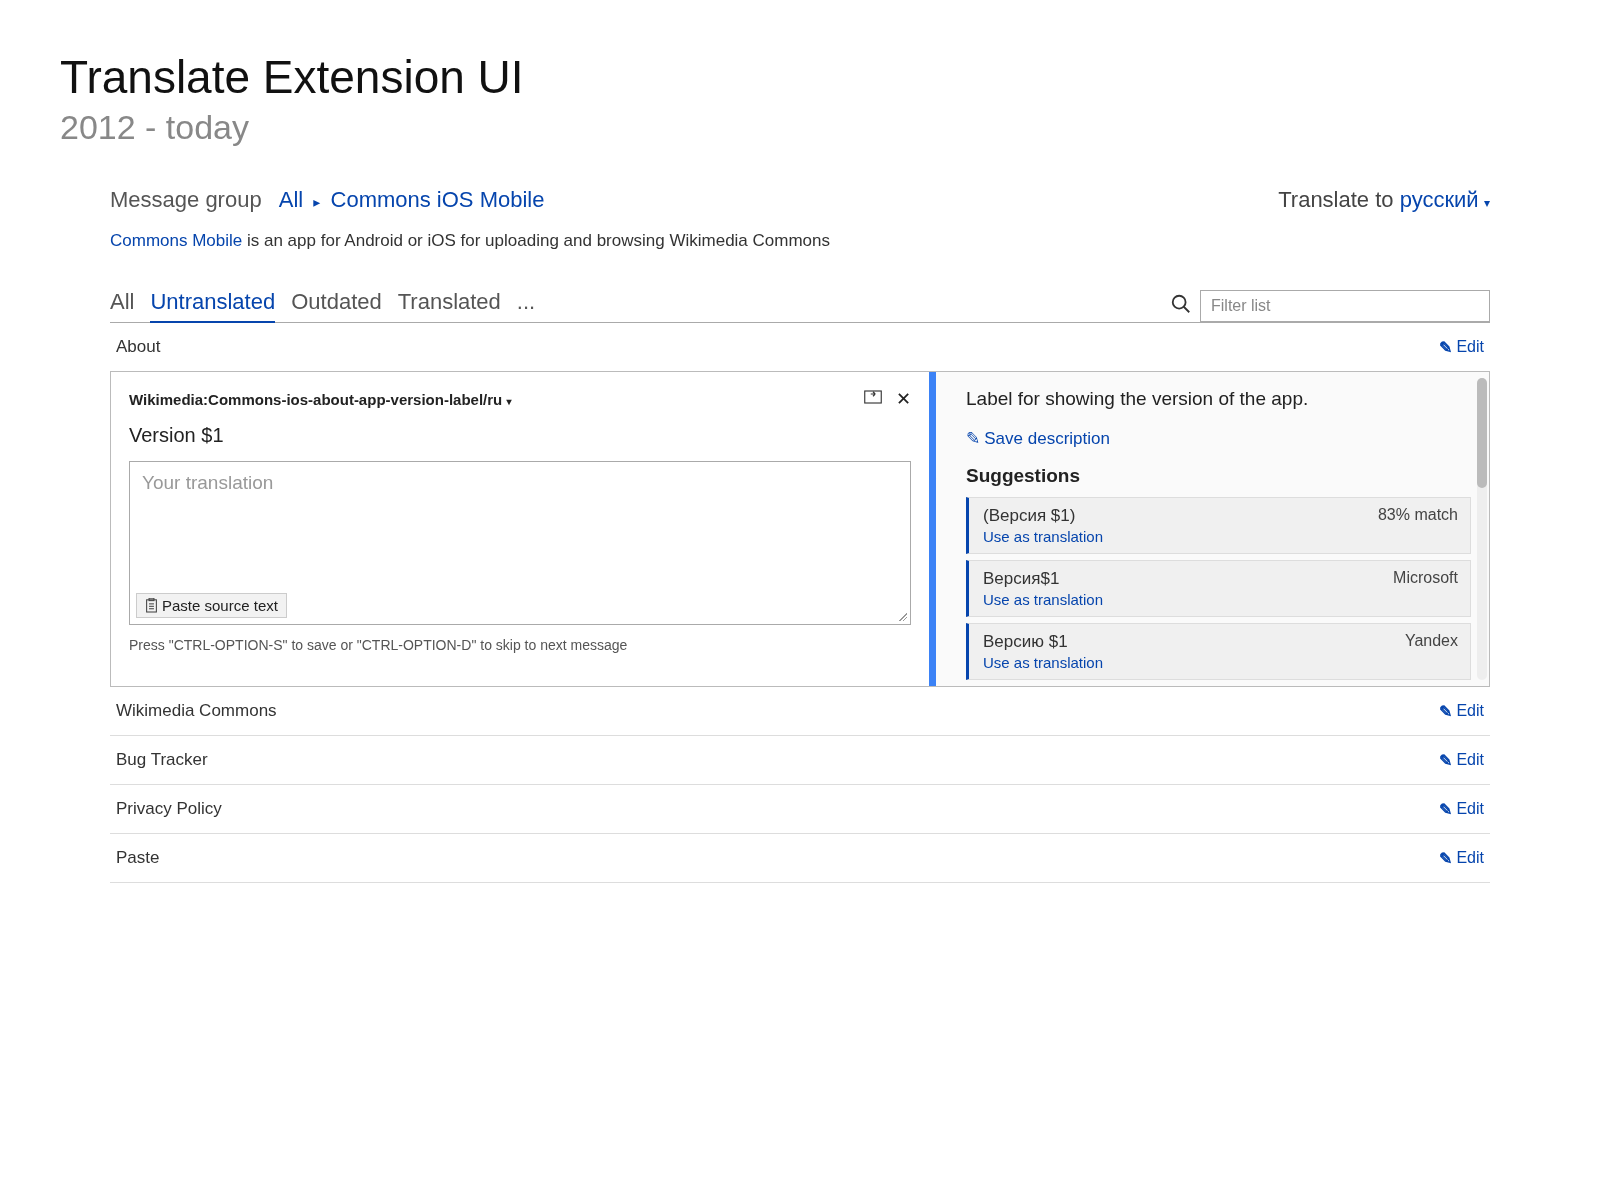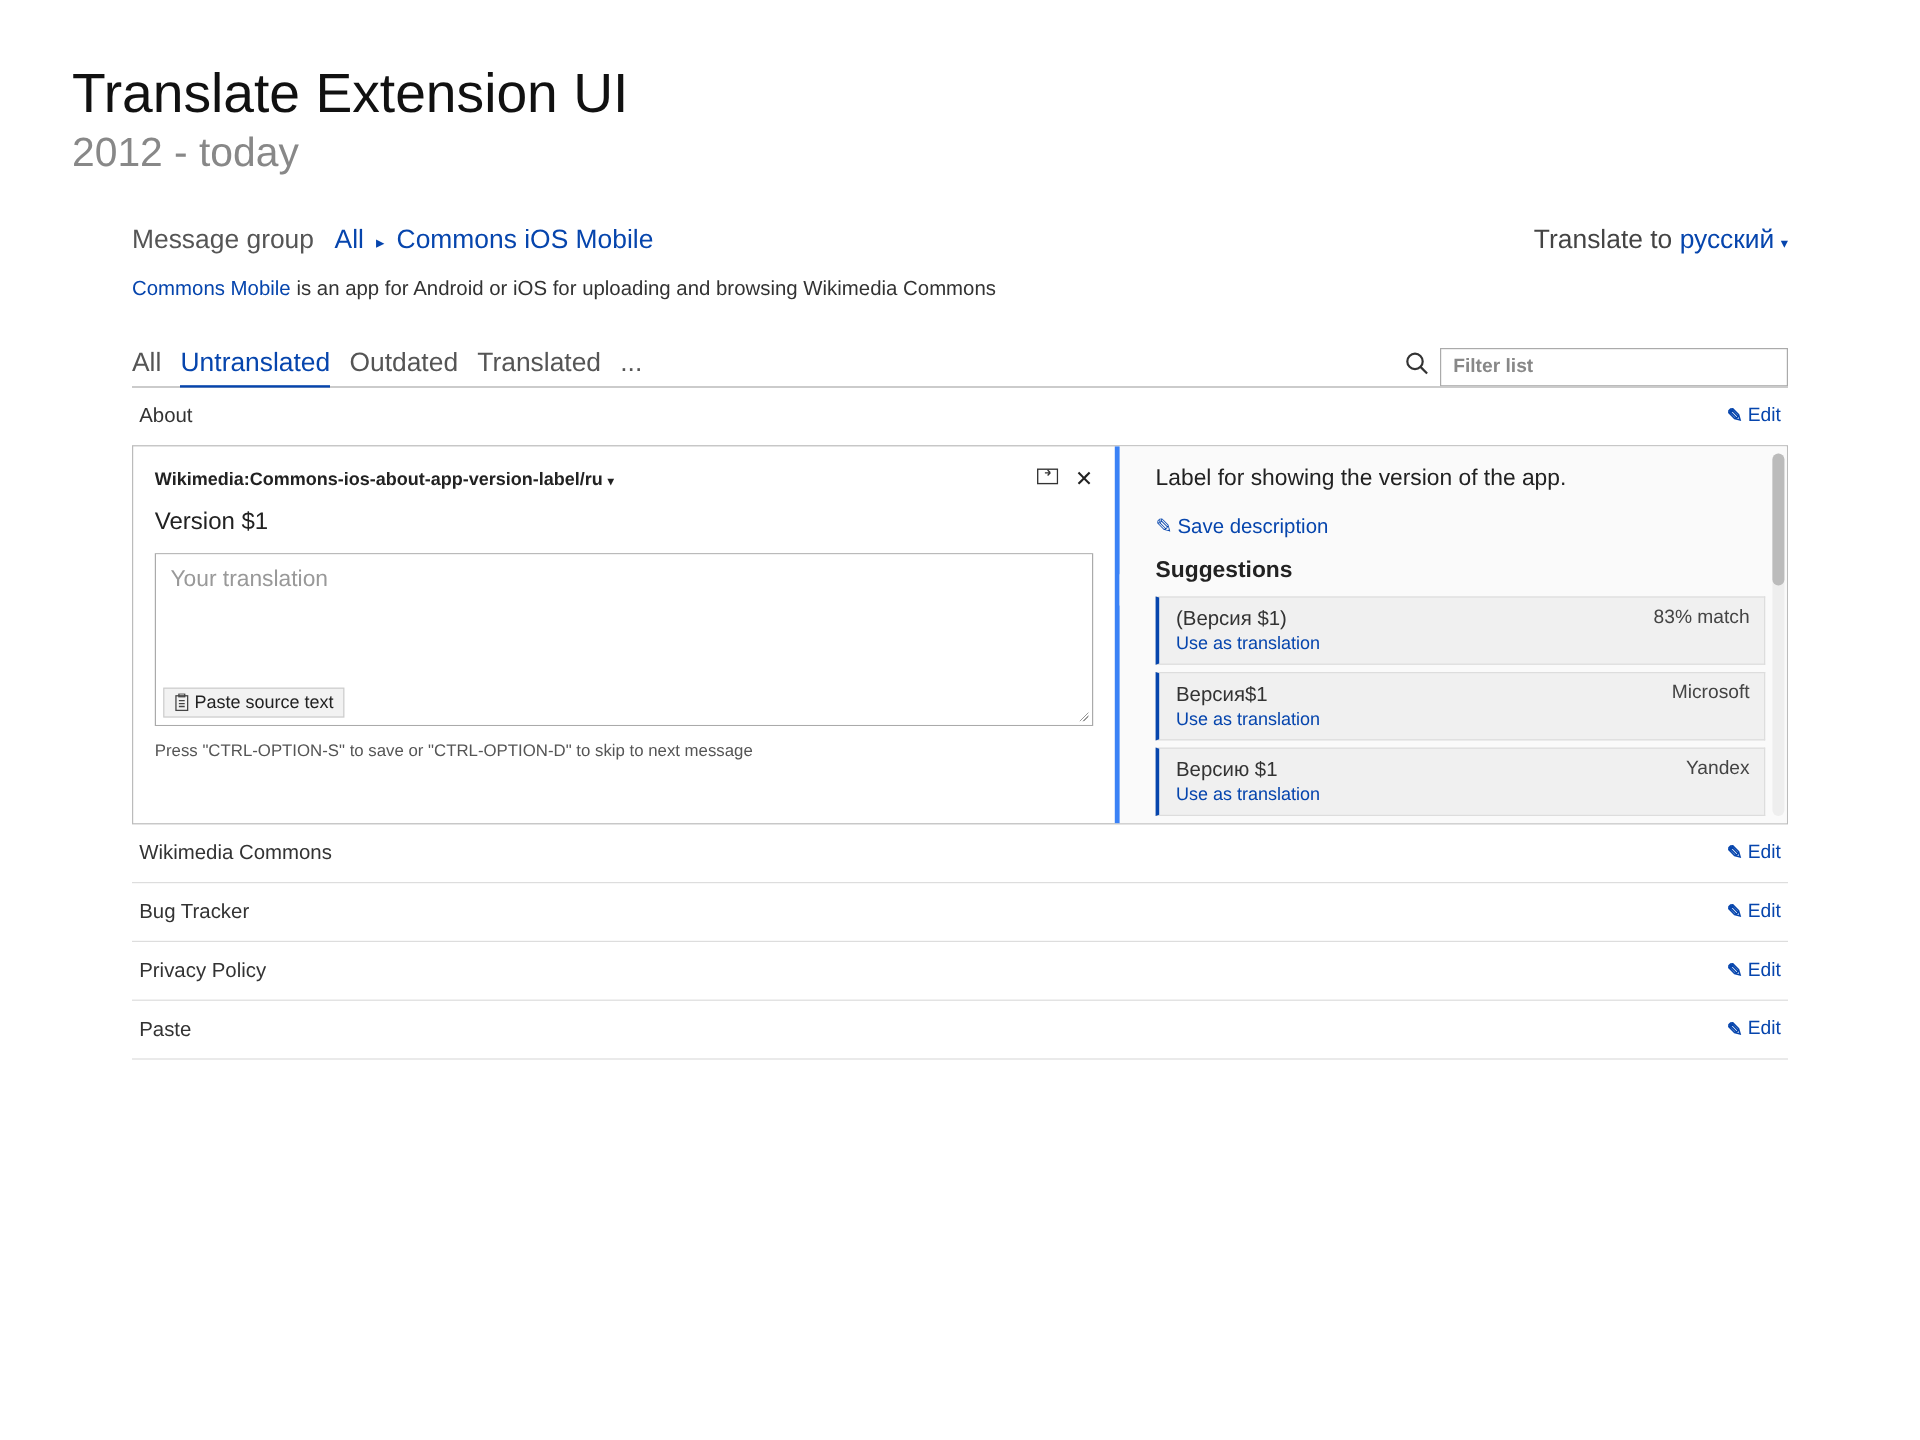--- a/index.html
+++ b/index.html
@@ -20,43 +20,43 @@
   
   .desc { font-size: 17px; color: #333; margin-bottom: 38px; }
   .desc .link { color: #0645ad; cursor: pointer; }
   
   .tabs-row { display: flex; align-items: center; border-bottom: 1px solid #aaa; padding-bottom: 0; }
   .tabs { display: flex; gap: 16px; font-size: 22px; flex: 1; }
   .tab { color: #555; cursor: pointer; padding-bottom: 6px; }
   .tab.active { color: #0645ad; border-bottom: 2px solid #0645ad; margin-bottom: -1px; }
   .search-wrap { display: flex; align-items: center; gap: 8px; }
   .search-icon svg { width: 22px; height: 22px; stroke: #333; fill: none; stroke-width: 2; }
-  .filter-input { border: 1px solid #aaa; padding: 6px 10px; font-size: 16px; width: 290px; color: #333; font-weight: bold; }
+  .filter-input { border: 1px solid #aaa; padding: 6px 10px; font-size: 16px; width: 290px; color: #333; }
   .filter-input::placeholder { color: #888; }
   
   .row { display: flex; justify-content: space-between; align-items: center; padding: 14px 6px; border-bottom: 1px solid #ddd; font-size: 17px; }
   .row .label { color: #333; }
   .edit-link { color: #0645ad; cursor: pointer; font-size: 16px; display: flex; align-items: center; gap: 4px; }
   .edit-link .pen { font-weight: bold; }
   
   .editor-panel { border: 1px solid #bbb; display: flex; background: #fff; position: relative; margin-top: -1px; }
   .editor-left { flex: 1; padding: 16px 18px 10px 18px; position: relative; min-width: 0; }
-  .editor-right { width: 560px; border-left: 4px solid #3b82f6; padding: 16px 18px 0 30px; background: #fafafa; position: relative; overflow: hidden; }
+  .editor-right { width: 560px; border-left: 7px solid #3b82f6; padding: 16px 18px 0 30px; background: #fafafa; position: relative; overflow: hidden; }
   .editor-right::before { content: ""; position: absolute; left: -10px; top: 110px; width: 18px; height: 18px; background: #fafafa; border-left: 1px solid #ccc; border-bottom: 1px solid #ccc; transform: rotate(45deg); }
   
   .key-row { display: flex; align-items: center; gap: 8px; margin-bottom: 14px; }
   .key-name { font-size: 15px; font-weight: bold; color: #222; cursor: pointer; }
   .key-caret { font-size: 10px; }
   .key-actions { margin-left: auto; display: flex; gap: 14px; align-items: center; }
   .key-actions svg { width: 18px; height: 16px; stroke: #333; fill: none; stroke-width: 1.5; cursor: pointer; }
   .close-x { font-size: 18px; cursor: pointer; color: #222; }
   
   .source-text { font-size: 20px; color: #222; margin-bottom: 14px; }
   
-  .translation-box { border: 1px solid #aaa; position: relative; height: 144px; }
+  .translation-box { border: 1px solid #aaa; position: relative; height: 164px; }
   .translation-box textarea { width: 100%; height: 100%; border: none; resize: none; padding: 10px 12px; font-size: 19px; font-family: inherit; color: #333; }
   .translation-box textarea::placeholder { color: #999; }
   .paste-btn { position: absolute; left: 6px; bottom: 6px; background: #f2f2f2; border: 1px solid #ccc; padding: 3px 8px; font-size: 15px; cursor: pointer; display: flex; align-items: center; gap: 4px; }
   .paste-btn svg { width: 13px; height: 15px; stroke: #444; fill: none; stroke-width: 1.3; }
   .resize-grip { position: absolute; right: 1px; bottom: 1px; width: 12px; height: 12px; }
   .resize-grip::after { content: ""; position: absolute; right: 2px; bottom: 2px; width: 8px; height: 8px; background: linear-gradient(135deg, transparent 50%, #999 50%, #999 60%, transparent 60%, transparent 70%, #999 70%, #999 80%, transparent 80%); }
   
   .btn-row { display: flex; gap: 18px; margin-top: 22px; }
   .btn { padding: 10px 22px; font-size: 18px; border-radius: 4px; cursor: pointer; border: 1px solid #999; background: linear-gradient(#fdfdfd, #eee); color: #333; }
   .btn.primary { background: #6d94d0; color: #fff; border: 1px solid #5a80bb; font-weight: bold; font-style: italic; }

